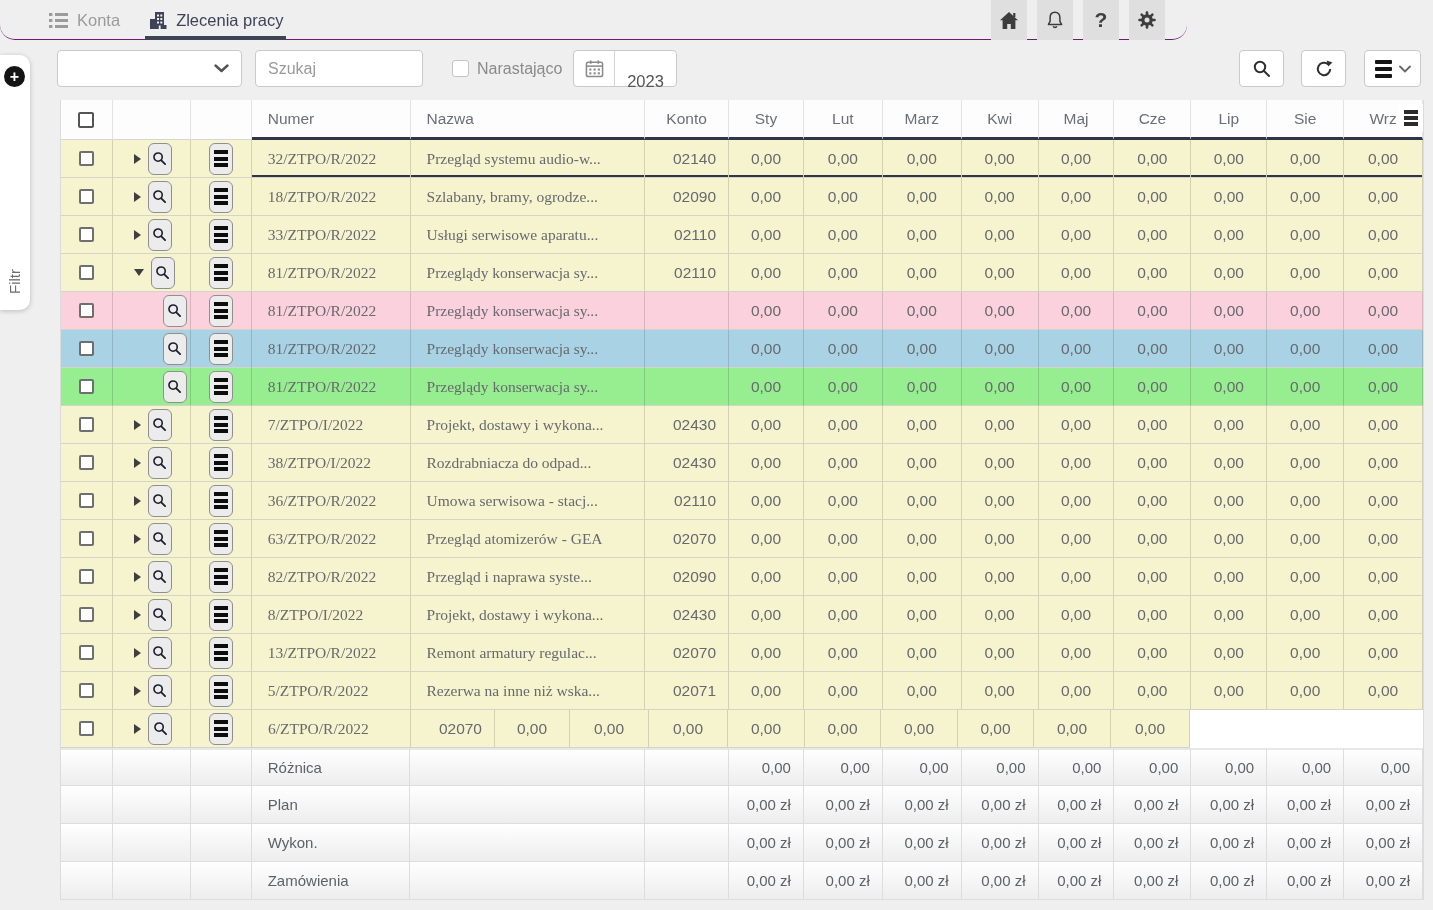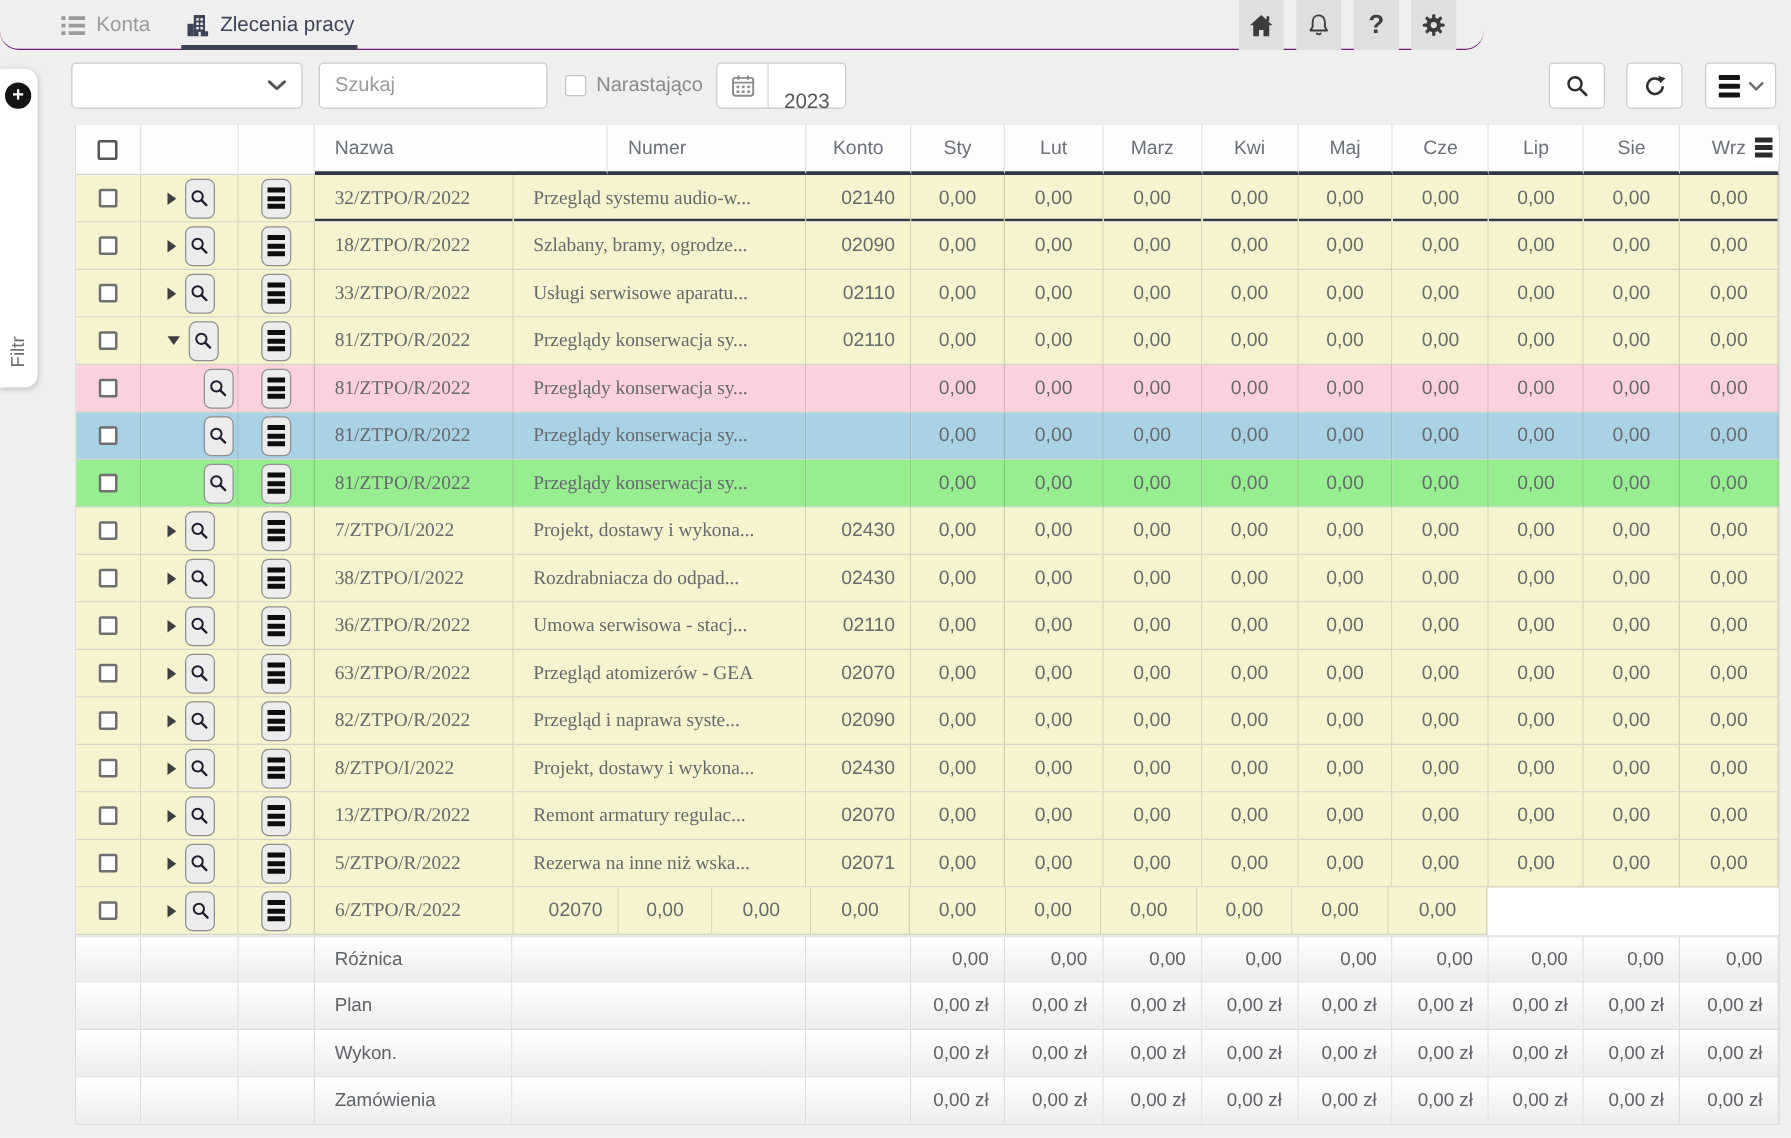--- a/index.html
+++ b/index.html
@@ -20,21 +20,21 @@
          height:4px; background:#3e4358; }
   .top-icons { position:absolute; right:22px; top:0; display:flex; gap:10px; }
   .chrome-btn { width:36px; height:40px; background:#dfdfdf; display:flex;
                 align-items:center; justify-content:center; cursor:pointer; }
   .qmark { font-size:21px; font-weight:700; color:#3f3f3f; }
   
   .toolbar-el { position:absolute; top:50px; height:37px; background:#fff;
                 border:1px solid #c9c9c9; border-radius:4px; }
   .select-box { left:57px; width:185px; display:flex; align-items:center;
                 justify-content:flex-end; padding-right:12px; cursor:pointer; }
-  .search-box { left:255px; width:183px; }
+  .search-box { left:255px; width:168px; }
   .search-box input { width:100%; height:100%; border:none; outline:none; background:transparent;
                 font-family:inherit; font-size:16px; color:#555; padding:0 12px; }
   .search-box input::placeholder { color:#9a9a9a; }
   .nara { position:absolute; left:452px; top:50px; height:37px; display:flex;
           align-items:center; gap:8px; }
   .cbx { width:17px; height:17px; background:#fff; border:1px solid #c4c4c4;
          border-radius:3px; cursor:pointer; }
   .nara-label { font-size:16px; color:#8a8a8a; }
   .year-box { left:573px; width:104px; display:flex; align-items:stretch; }
   .year-cal { width:41px; display:flex; align-items:center; justify-content:center;
@@ -263,22 +263,22 @@
     <div class="col-menu-btn">
       <span></span>
         <span></span>
         <span></span>
     </div>
   <div class="hc center" style="width: 52px;">
         <div class="hdr-cbx"></div>
       </div>
       <div class="hc" style="width: 78px;"></div>
       <div class="hc" style="width: 61px;"></div>
+      <div class="hc dark left" style="width: 159px;">Numer</div>
       <div class="hc dark left" style="width: 235px;">Nazwa</div>
-      <div class="hc dark left" style="width: 159px;">Numer</div>
       <div class="hc dark center" style="width: 84px;">Konto</div>
       <div class="hc dark center" style="width: 75px;">Sty</div>
       <div class="hc dark center" style="width: 79px;">Lut</div>
       <div class="hc dark center" style="width: 79px;">Marz</div>
       <div class="hc dark center" style="width: 77px;">Kwi</div>
       <div class="hc dark center" style="width: 76px;">Maj</div>
       <div class="hc dark center" style="width: 77px;">Cze</div>
       <div class="hc dark center" style="width: 76px;">Lip</div>
       <div class="hc dark center" style="width: 77px;">Sie</div>
       <div class="hc dark center" style="width: 79px;">Wrz</div>

